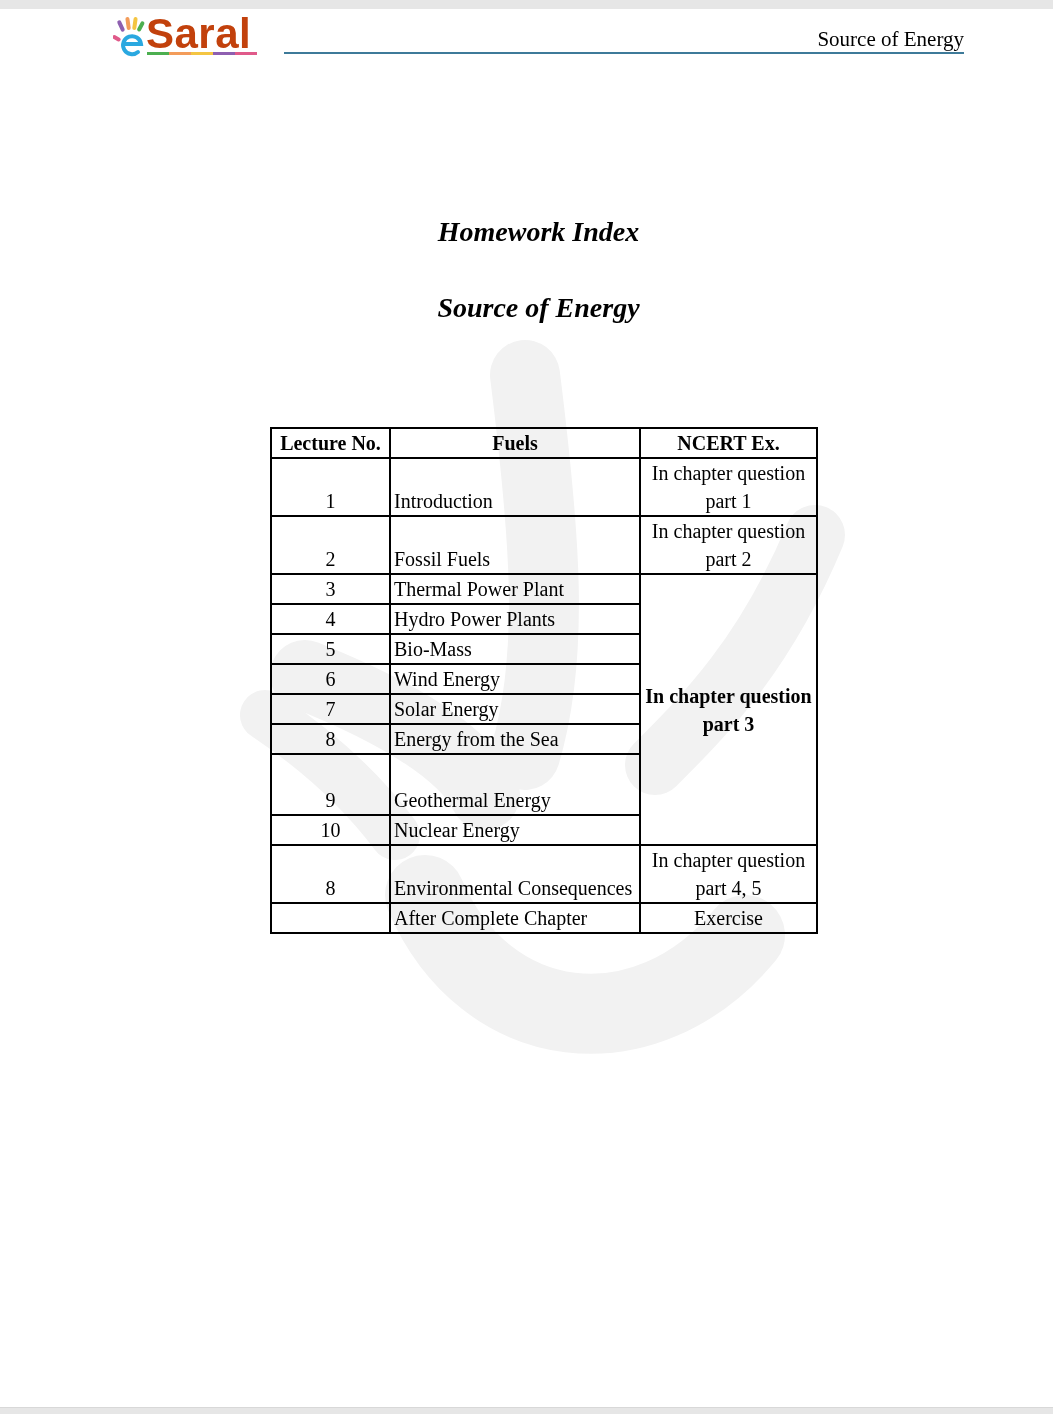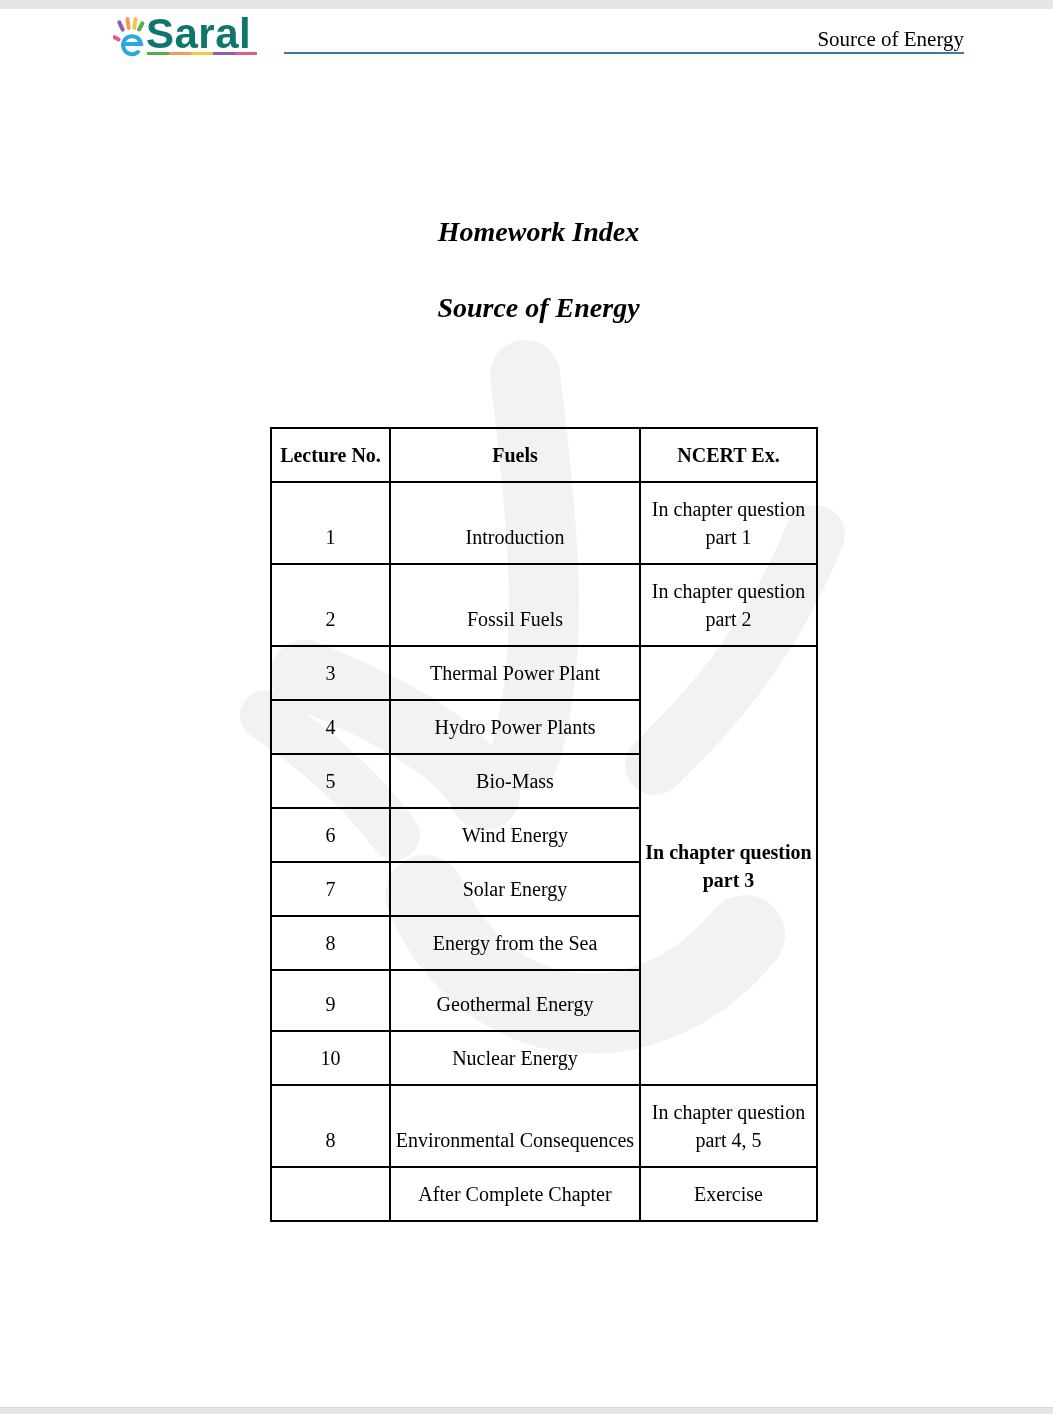--- a/index.html
+++ b/index.html
@@ -1,32 +1,32 @@
 <!DOCTYPE html>
 <html><head>
 <meta charset="utf-8">
 <style>
   html, body { margin:0; padding:0; }
   body { width:1053px; height:1414px; background:#ffffff; position:relative; overflow:hidden;
          font-family:"Liberation Serif", serif; color:#000; }
   .topbar { position:absolute; left:0; top:0; width:1053px; height:9px; background:#e6e6e6; }
   .bottombar { position:absolute; left:0; top:1407px; width:1053px; height:7px; background:#e6e6e6; border-top:1px solid #d8d8d8; }
   .logo { position:absolute; left:113px; top:14px; width:150px; height:44px; }
-  .logo-text { position:absolute; left:33px; top:-4px; font-family:"Liberation Sans", sans-serif; font-size:42px; font-weight:bold; color:#0f766e; letter-spacing:0.5px; }
+  .logo-text { position:absolute; left:33px; top:-4px; font-family:"Liberation Sans", sans-serif; font-size:42px; font-weight:bold; color:#c2410c; letter-spacing:0.5px; }
   .logo-underline { position:absolute; left:34px; top:38px; height:3px; width:110px; display:flex; }
   .logo-underline span { flex:1; height:3px; }
   .header-title { position:absolute; right:89px; top:27px; font-size:21px; }
   .header-rule { position:absolute; left:284px; top:52px; width:680px; height:2px; background:#3d7a99; }
   .watermark { position:absolute; left:225px; top:335px; width:640px; height:730px; opacity:1; }
   .h1 { position:absolute; left:0; width:1077px; text-align:center; font-style:italic; font-weight:bold; font-size:28px; }
   table.idx { position:absolute; left:270px; top:427px; border-collapse:collapse; font-size:20px; }
-  table.idx td, table.idx th { border:2px solid #000; padding:12px 3px; line-height:28px; vertical-align:bottom; }
+  table.idx td, table.idx th { border:2px solid #000; padding:0 3px; line-height:28px; vertical-align:bottom; }
   table.idx th { font-weight:bold; text-align:center; height:26px; }
   .c1 { width:111px; text-align:center; }
-  .c2 { width:242px; text-align:center; }
+  .c2 { width:242px; text-align:left; }
   .c3 { width:169px; text-align:center; }
   .ncert-mid { vertical-align:middle !important;font-weight:bold; }
   .r-tall { height:54px; }
   .r-norm { height:26px; }
   .r-short { height:24px; }
   .r-geo { height:61px; }
 </style>
 </head>
 <body>
 

